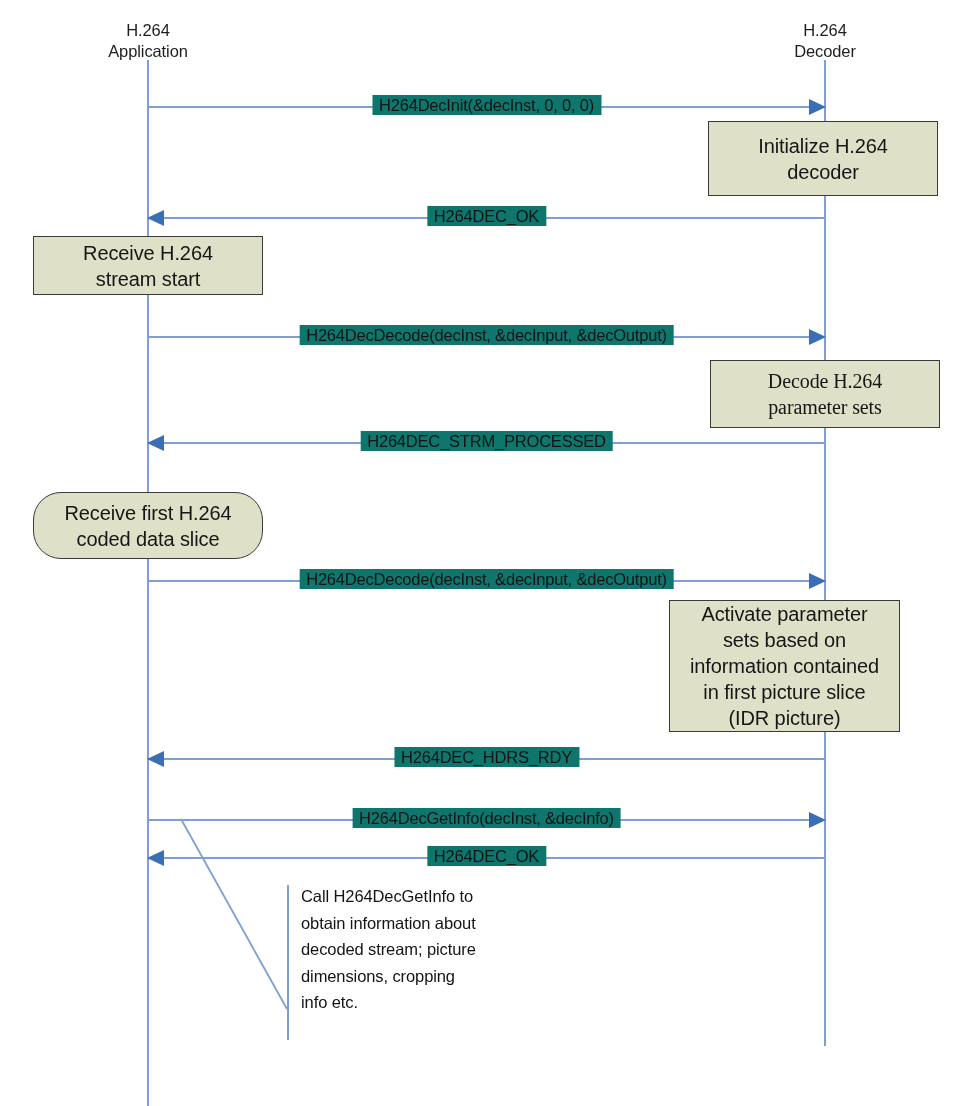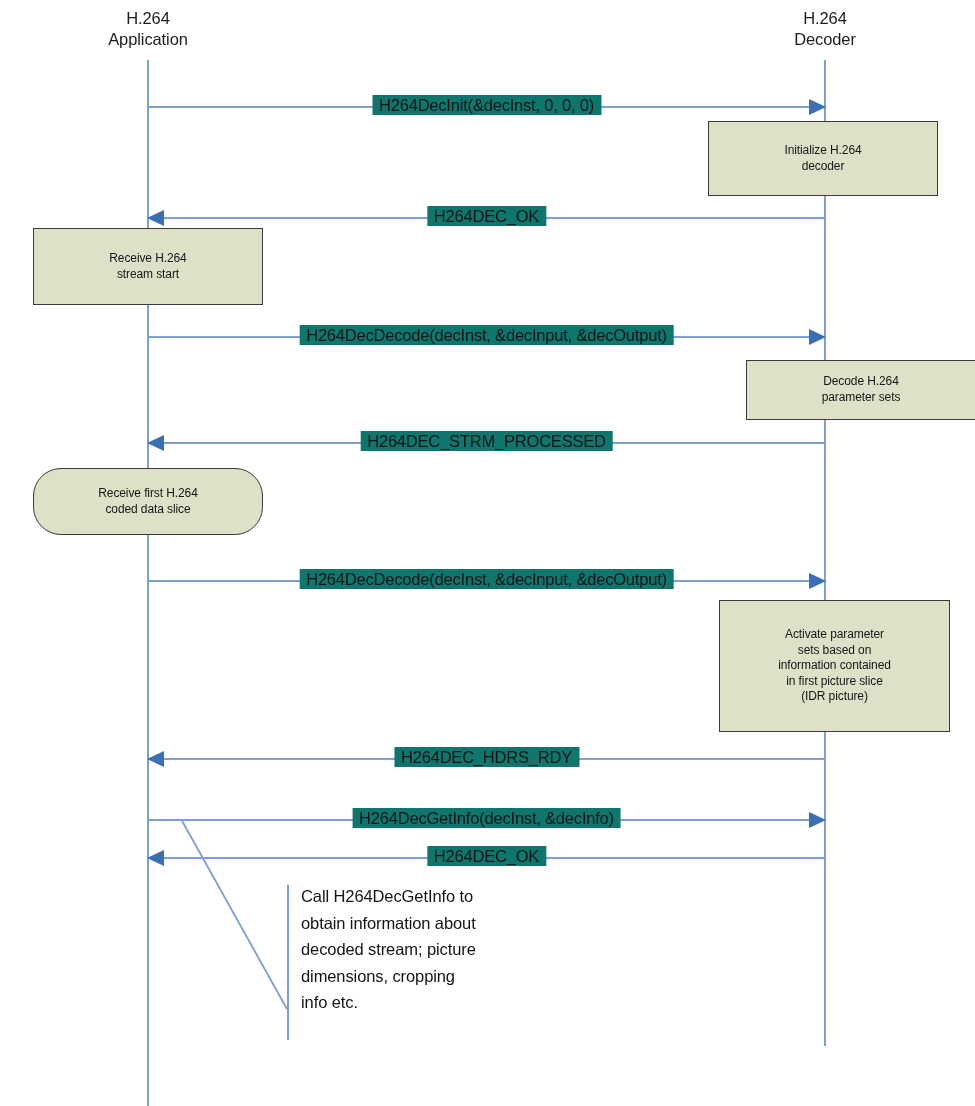--- a/index.html
+++ b/index.html
@@ -1,30 +1,30 @@
 <!DOCTYPE html>
 <html><head>
 <meta charset="utf-8">
 <style>
   html, body { margin:0; padding:0; background:#ffffff; }
   body { width:975px; height:1106px; font-family:"Liberation Sans", sans-serif; color:#1a1a1a; }
   #canvas { position:relative; width:975px; height:1106px; overflow:hidden; background:#fff; }
 
   .actor-head {
     position:absolute; text-align:center; font-size:16.5px; line-height:1.28;
-    color:#1d1d1d; white-space:pre-line; letter-spacing:-0.1px;
+    color:#1d1d1d; white-space:pre-line; letter-spacing:-0.1px;margin-top:12px;
   }
 
   .lifeline { position:absolute; width:2px; background:#7d9fd3; }
 
   .note {
     position:absolute; box-sizing:border-box;
     background:#dfe0c8; border:1.6px solid #3a3a38;
     display:flex; align-items:center; justify-content:center; text-align:center;
-    font-size:12px; line-height:1.3; color:#161616; white-space:pre-line;
+    font-size:20px; line-height:1.3; color:#161616; white-space:pre-line;
     letter-spacing:-0.1px; padding:2px 4px;
   }
 
   .msg { position:absolute; height:0; }
   .msg .line { position:absolute; left:0; right:0; top:0; height:2px; background:#7d9fd3; }
   .msg .label {
     position:absolute; top:-11px; left:50%; transform:translateX(-50%);
     background:#0f766e; padding:0 7px; font-size:16.5px; line-height:20px;
     color:#141414; white-space:nowrap; letter-spacing:-0.2px;
   }
@@ -98,30 +98,30 @@
 
   <div class="msg left" style="left:148px; top:857px; width:677px;">
     <div class="line"></div>
     <div class="head"></div>
     <div class="label">H264DEC_OK</div>
   </div>
 
   <div class="note" style="left:708px; top:121px; width:230px; height:75px;">Initialize H.264
 decoder</div>
 
-  <div class="note" style="left:33px; top:228px; width:230px; height:77px;">Receive H.264
+  <div class="note" style="left:33px; top:236px; width:230px; height:59px;">Receive H.264
 stream start</div>
 
-  <div class="note" style="left:746px; top:360px; width:230px; height:60px;">Decode H.264
+  <div class="note" style="left:710px; top:360px; width:230px; height:68px;font-family:Liberation Serif, serif;">Decode H.264
 parameter sets</div>
 
-  <div class="note" style="left:33px; top:468px; width:230px; height:67px;border-radius:28px;">Receive first H.264
+  <div class="note" style="left:33px; top:492px; width:230px; height:67px;border-radius:28px;">Receive first H.264
 coded data slice</div>
 
-  <div class="note" style="left:719px; top:600px; width:231px; height:132px;">Activate parameter
+  <div class="note" style="left:669px; top:600px; width:231px; height:132px;">Activate parameter
 sets based on
 information contained
 in first picture slice
 (IDR picture)</div>
 
   <svg class="leader" style="left:0px; top:0px; width:975px; height:1106px;">
     <line x1="181" y1="819" x2="287" y2="1009" stroke="#7d9fd3" stroke-width="1.8"></line>
   </svg>
 
   <div class="callout" style="left:287px; top:885px; width:280px; height:155px;">

